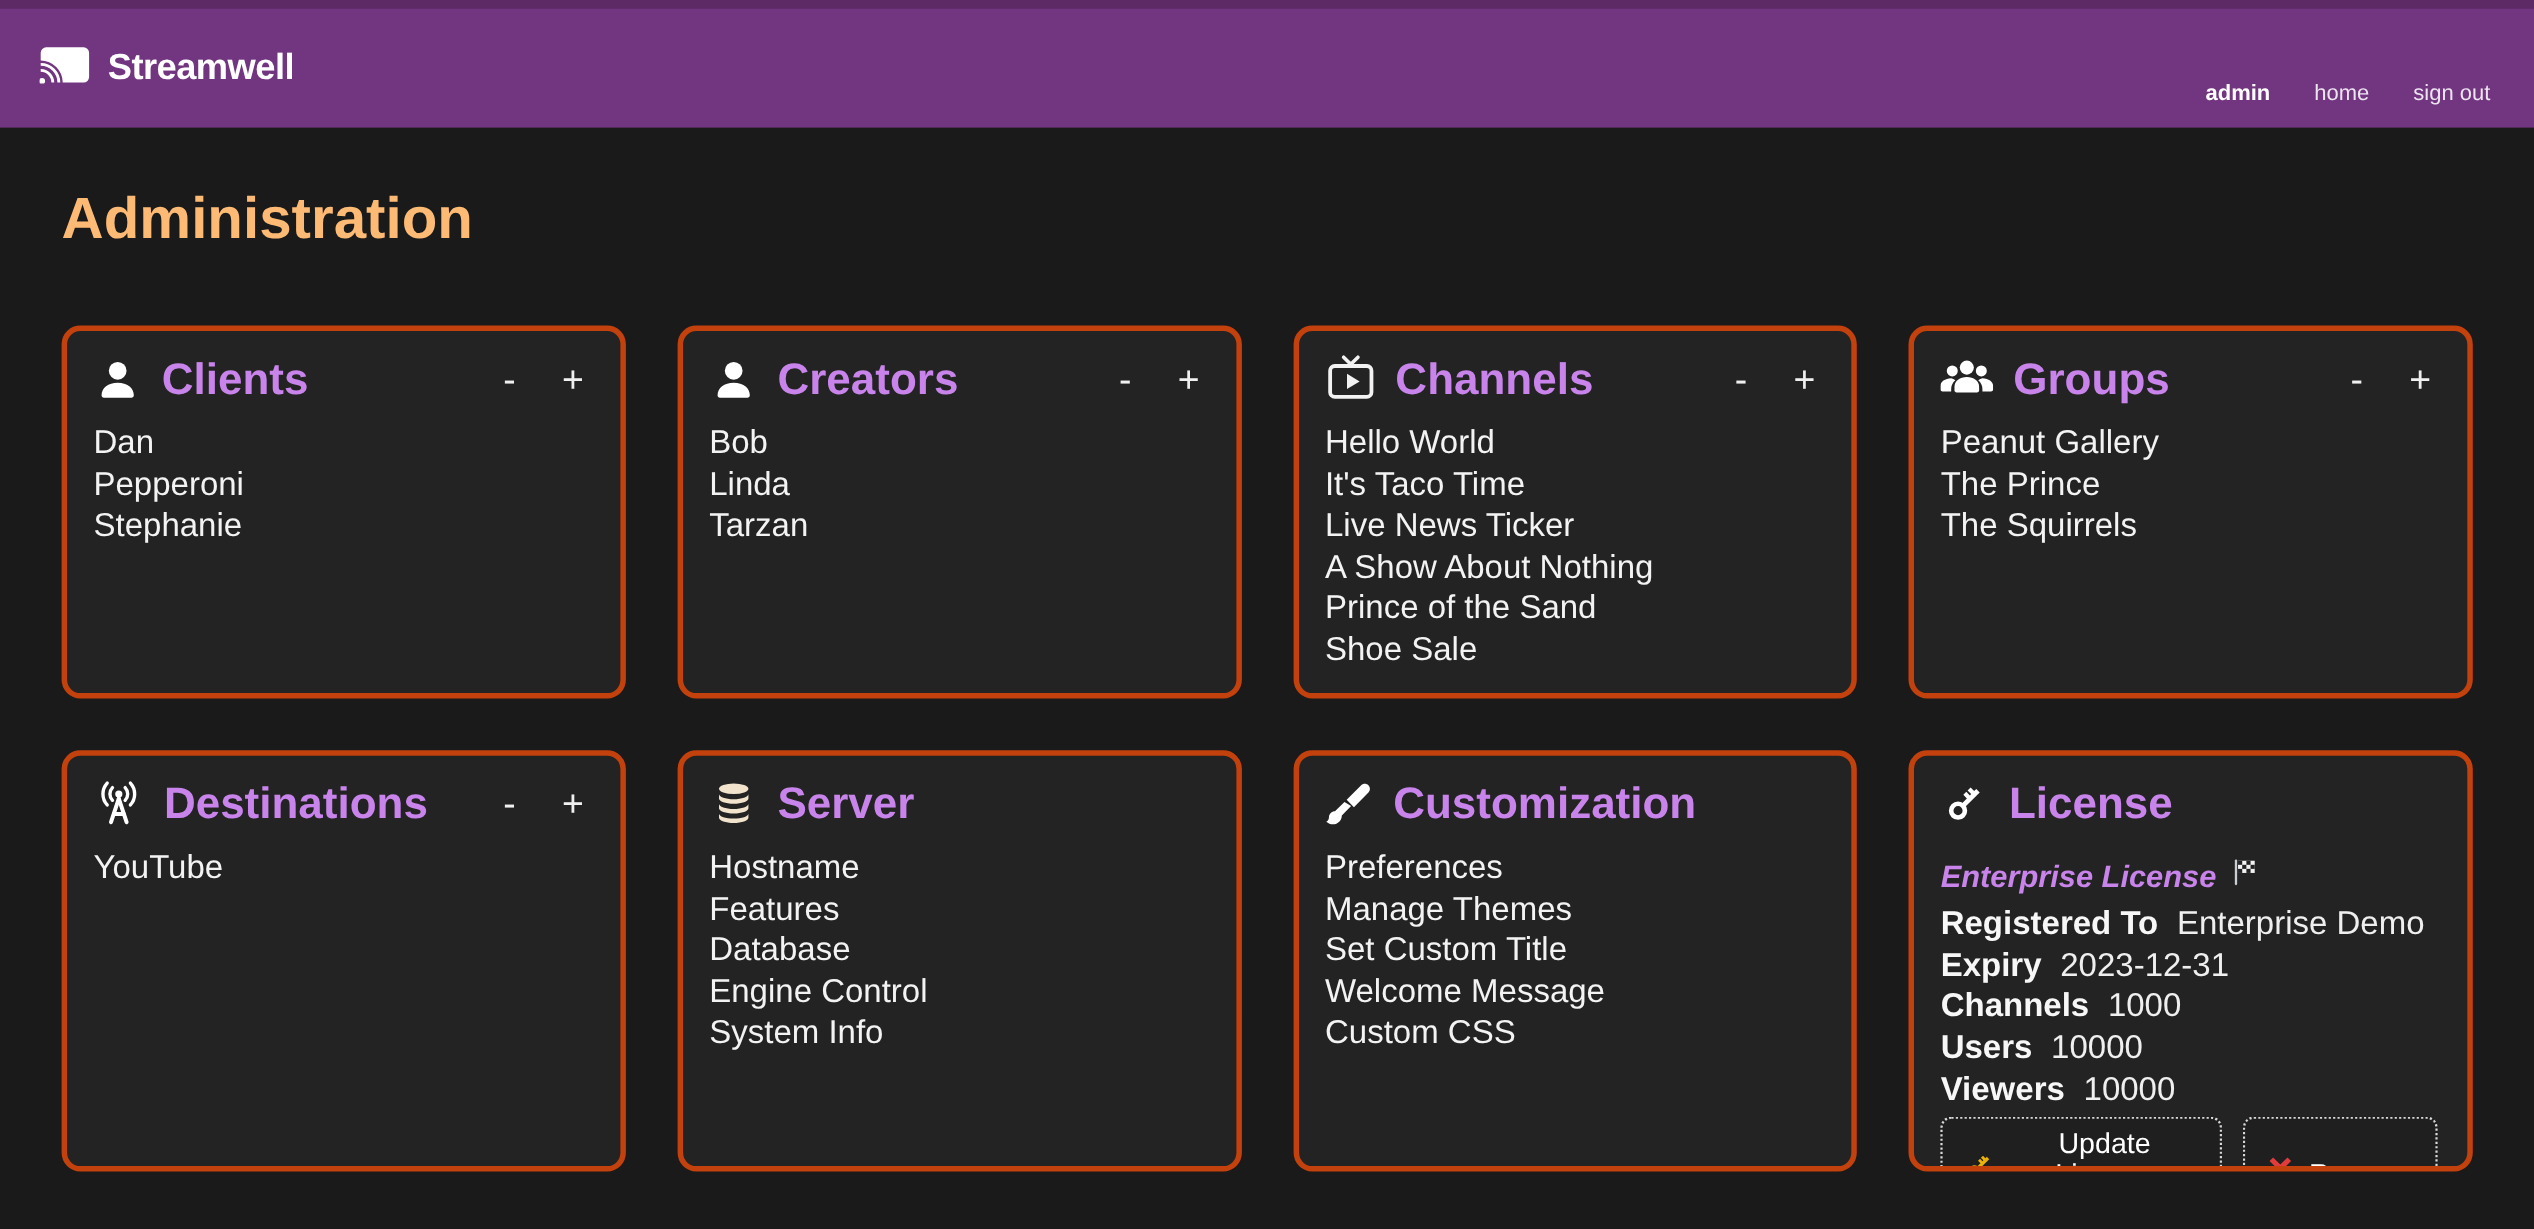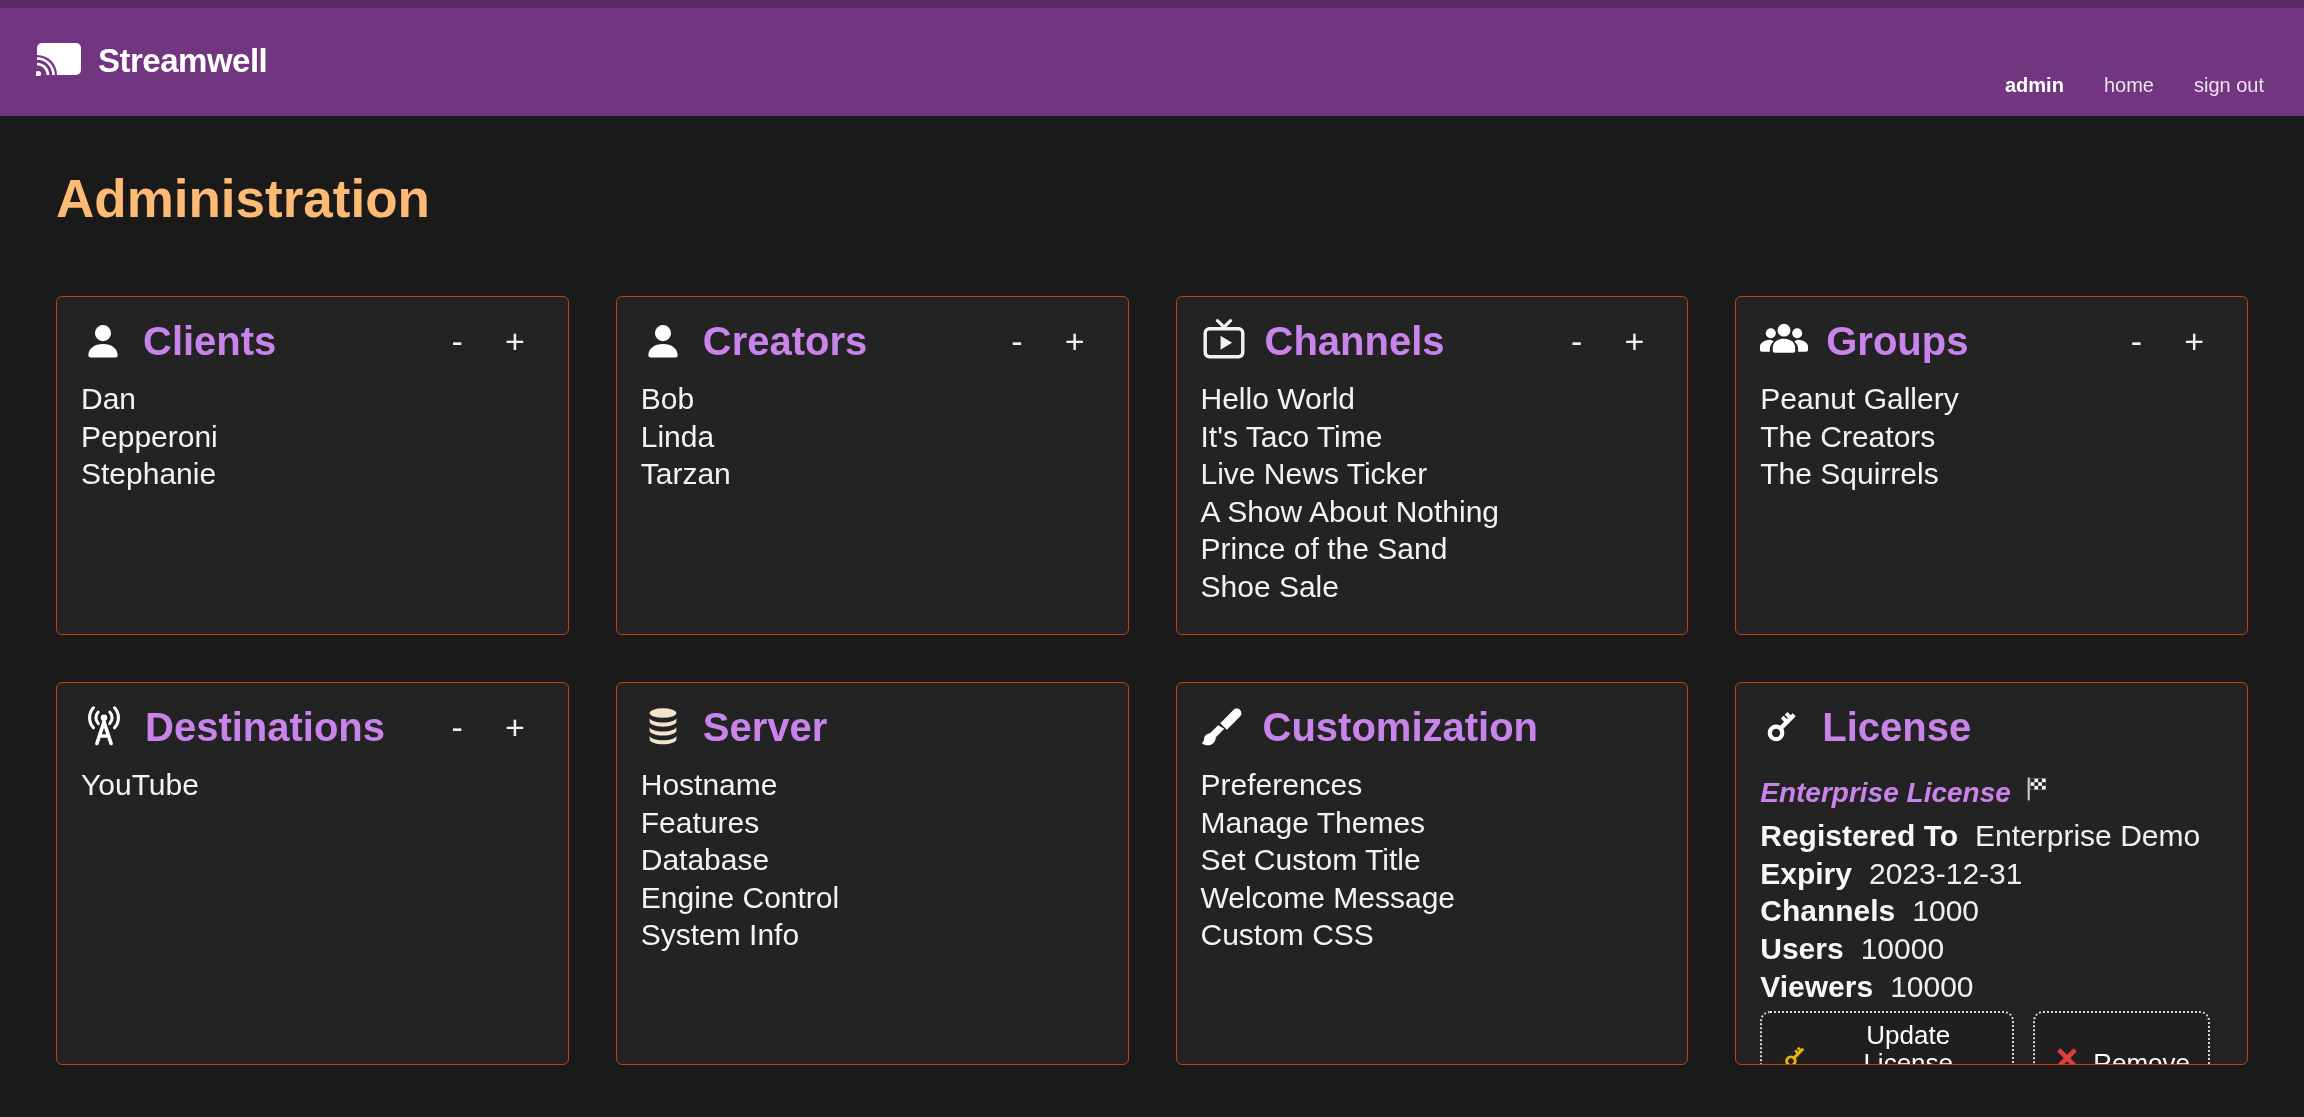--- a/index.html
+++ b/index.html
@@ -31,23 +31,23 @@
   .grid{
     display:grid;
     grid-template-columns:repeat(4,1fr);
     grid-template-rows:339px 383px;
     gap:47px;
     margin:67px 56px 0;
   }
   .card{
     box-sizing:border-box;
     background:#232323;
-    border:1px solid #c2410c;
-    border-radius:6px;
-    padding:18px 37px 18px 24px;
+    border:5px solid #c2410c;
+    border-radius:17px;
+    padding:18px 27px 18px 24px;
     overflow:hidden;
   }
   .card-head{display:flex;align-items:center;gap:18px;min-height:52px;}
   .card-head .icon{display:flex;align-items:center;justify-content:center;flex:0 0 auto;}
   .card-title{font-size:40px;font-weight:700;color:#c884ea;margin:0;line-height:1.1;}
   .ctrl{margin-left:auto;display:flex;gap:42px;padding-right:6px;}
   .ctrl button{
     background:none;border:none;padding:0;margin:0;cursor:pointer;
     color:#f0f0f0;font-size:34px;line-height:1;font-weight:500;
     font-family:inherit;
@@ -180,21 +180,21 @@
         </svg>
       </span>
       <h2 class="card-title">Groups</h2>
       <div class="ctrl">
         <button>-</button>
         <button>+</button>
       </div>
     </div>
     <ul class="items">
       <li>Peanut Gallery</li>
-      <li>The Creators</li>
+      <li>The Prince</li>
       <li>The Squirrels</li>
     </ul>
   </article>
 
   <article class="card">
     <div class="card-head">
       <span class="icon">
         <svg width="46" height="46" viewBox="0 0 24 24">
           <circle cx="12" cy="7.2" r="1.7" fill="#ffffff"></circle>
           <g fill="none" stroke="#ffffff" stroke-width="1.6" stroke-linecap="round">

